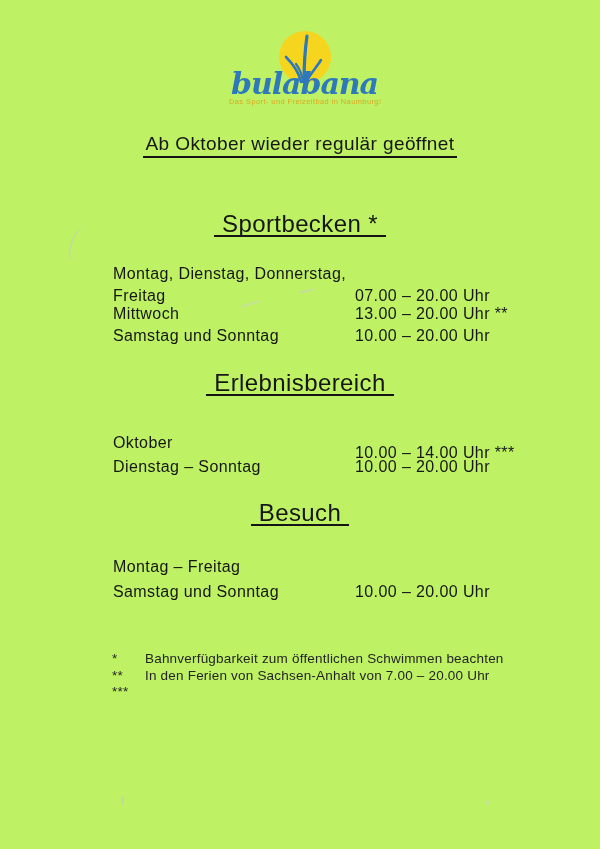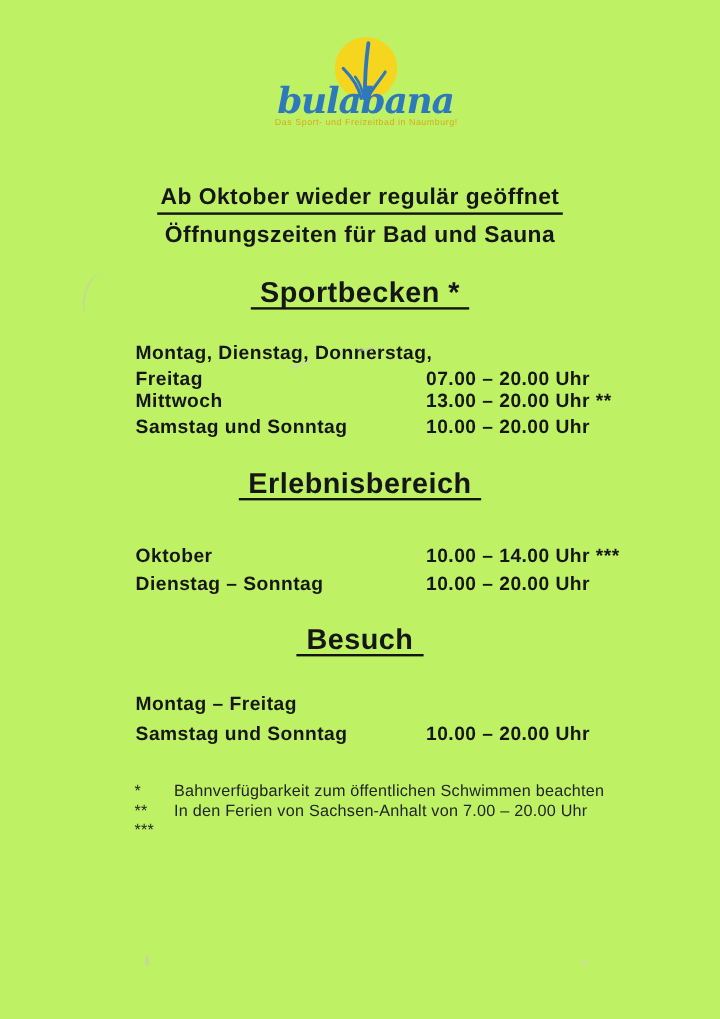--- a/index.html
+++ b/index.html
@@ -7,21 +7,21 @@
     position:relative;
     width:600px;height:849px;
     background:#bef264;
     font-family:"Liberation Sans", sans-serif;
     color:#161616;
     overflow:hidden;
     margin:0 auto;
   }
   .abs{position:absolute;}
   .center{left:0;right:0;text-align:center;}
-  .bold{font-weight:bold;letter-spacing:0.4px;margin-top:21px;}
+  .bold{font-weight:normal;letter-spacing:0.4px;}
   .title{top:133px;font-size:19px;line-height:21px;}
   .title .u{display:inline-block;border-bottom:2px solid #141414;padding:0 3px 2px 3px;}
   .subtitle{top:165px;font-size:19px;line-height:21px;}
   .section-heading{font-size:24px;line-height:19px;}
   .section-heading .u{display:inline-block;border-bottom:2px solid #141414;padding:0 8px 2px 8px;}
   .h1{top:214px;} .h2{top:373px;} .h3{top:503px;}
   .line{font-size:16px;line-height:18px;white-space:nowrap;}
   .lbl{left:113px;} .tm{left:355px;}
   .fn{font-size:13.5px;line-height:15px;letter-spacing:0.2px;color:#242424;white-space:nowrap;}
   .fn-marker{left:112px;width:28px;}
@@ -52,38 +52,37 @@
         <path d="M107,54 C112,46 118,39 121,34" stroke-width="2.6"></path>
       </g>
       <text x="105" y="68" text-anchor="middle" textLength="148" font-family="'DejaVu Serif', serif" font-style="italic" font-weight="bold" font-size="30" fill="#2E79BC">bulabana</text>
       <text x="105" y="78" text-anchor="middle" textLength="152" font-family="'Liberation Sans', sans-serif" font-size="7.4" fill="#D9A820">Das Sport- und Freizeitbad in Naumburg!</text>
     </svg>
   </div>
 
   <div class="abs center title bold">
     <span class="u">Ab Oktober wieder regulär geöffnet</span>
   </div>
-  <div class="abs center subtitle bold">Öffnungszeiten für Bad und Sauna</div>
 
   <div class="abs center section-heading bold h1">
     <span class="u">Sportbecken *</span>
   </div>
   <div class="abs line bold lbl" style="top:265px">Montag, Dienstag, Donnerstag,</div>
   <div class="abs line bold lbl" style="top:287px">Freitag</div>
   <div class="abs line bold tm" style="top:287px">07.00 – 20.00 Uhr</div>
   <div class="abs line bold lbl" style="top:305px">Mittwoch</div>
   <div class="abs line bold tm" style="top:305px">13.00 – 20.00 Uhr **</div>
   <div class="abs line bold lbl" style="top:327px">Samstag und Sonntag</div>
   <div class="abs line bold tm" style="top:327px">10.00 – 20.00 Uhr</div>
 
   <div class="abs center section-heading bold h2">
     <span class="u">Erlebnisbereich</span>
   </div>
   <div class="abs line bold lbl" style="top:434px">Oktober</div>
-  <div class="abs line bold tm" style="top:434px">10.00 – 14.00 Uhr ***</div>
+  <div class="abs line bold tm" style="top:444px">10.00 – 14.00 Uhr ***</div>
   <div class="abs line bold lbl" style="top:458px">Dienstag – Sonntag</div>
   <div class="abs line bold tm" style="top:458px">10.00 – 20.00 Uhr</div>
 
   <div class="abs center section-heading bold h3">
     <span class="u">Besuch</span>
   </div>
   <div class="abs line bold lbl" style="top:558px">Montag – Freitag</div>
   <div class="abs line bold lbl" style="top:583px">Samstag und Sonntag</div>
   <div class="abs line bold tm" style="top:583px">10.00 – 20.00 Uhr</div>
 

